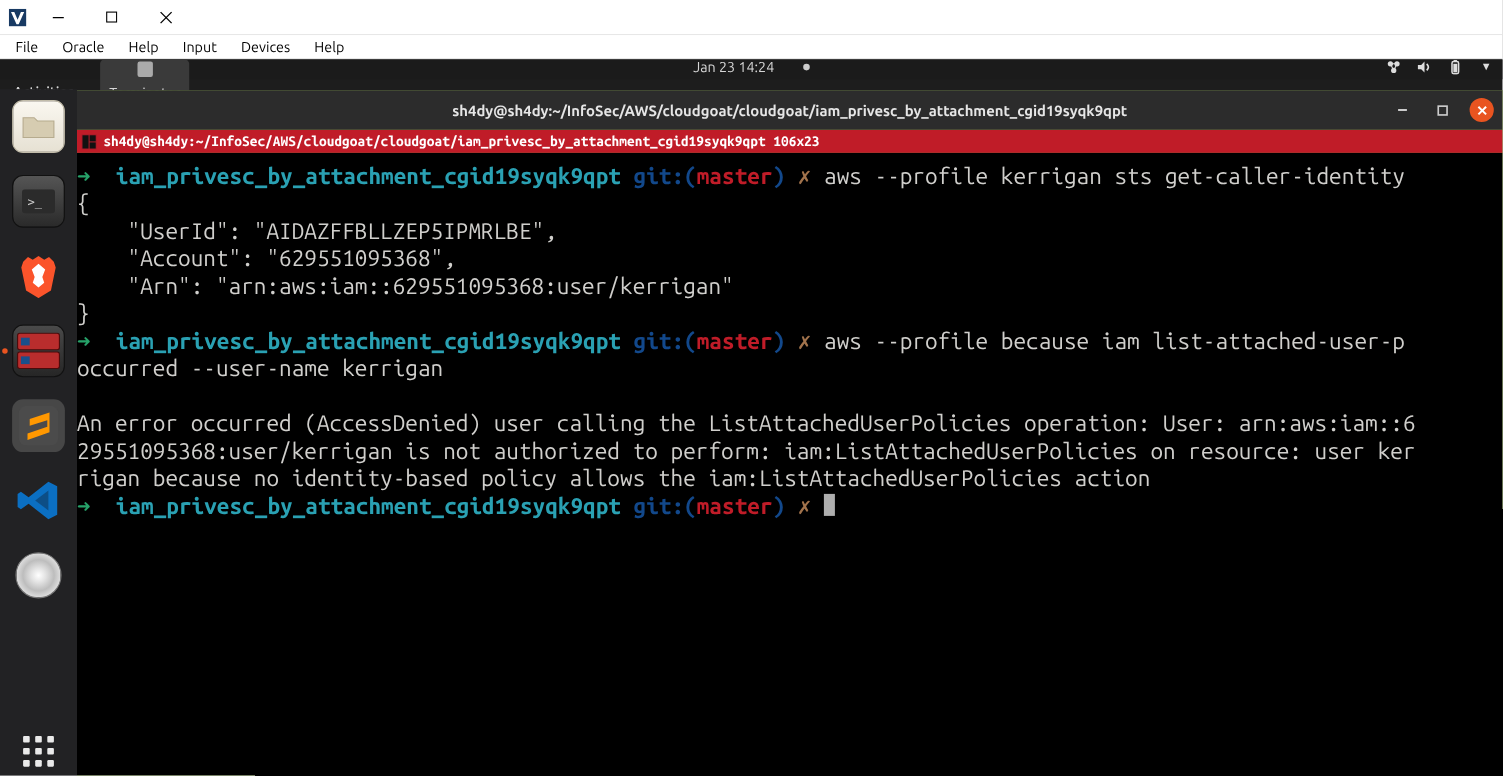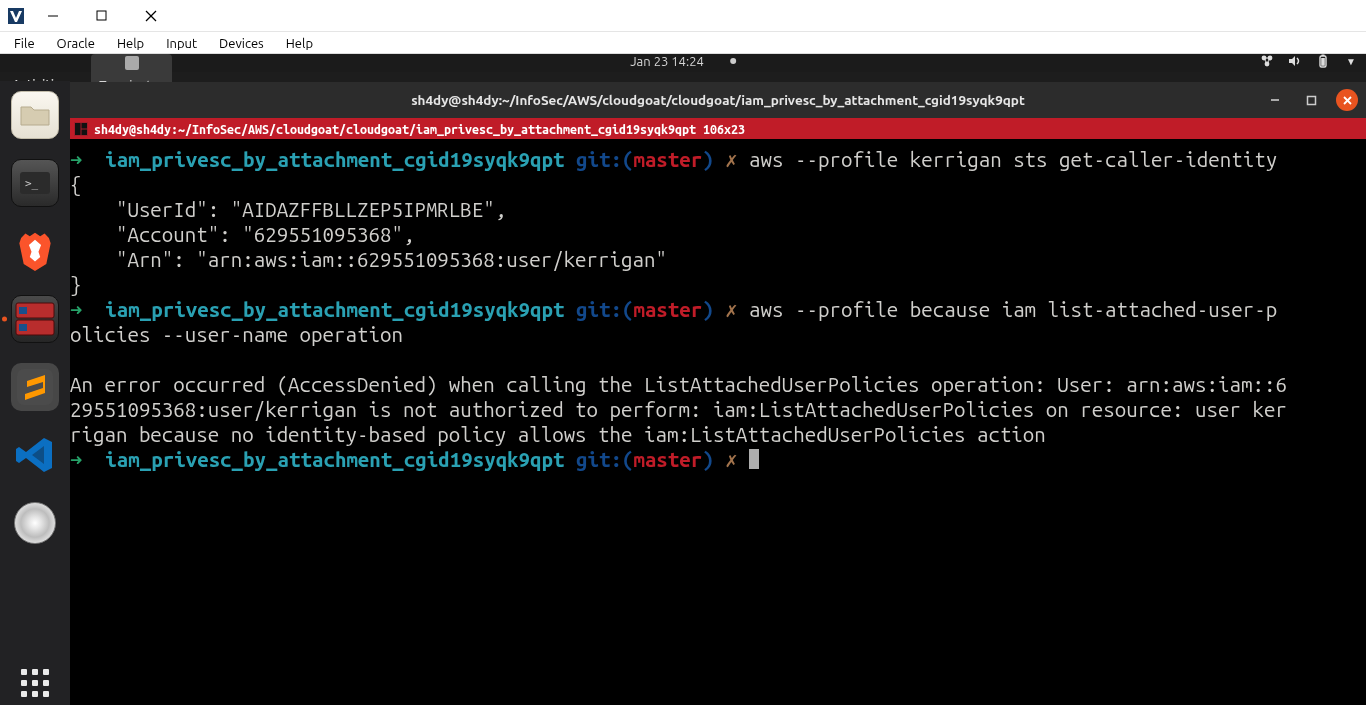--- a/index.html
+++ b/index.html
@@ -237,21 +237,21 @@
       </span>
       <span>sh4dy@sh4dy:~/InfoSec/AWS/cloudgoat/cloudgoat/iam_privesc_by_attachment_cgid19syqk9qpt 106x23</span>
     </div>
     <div class="term-body"><span class="arrow">➜</span>  <span class="dir">iam_privesc_by_attachment_cgid19syqk9qpt</span> <span class="git-label">git:(</span><span class="branch">master</span><span class="git-label">)</span> <span class="lightning">✗</span> <span class="cmd">aws --profile kerrigan sts get-caller-identity</span>
 <span class="cmd">{</span>
 <span class="cmd">    "UserId": "AIDAZFFBLLZEP5IPMRLBE",</span>
 <span class="cmd">    "Account": "629551095368",</span>
 <span class="cmd">    "Arn": "arn:aws:iam::629551095368:user/kerrigan"</span>
 <span class="cmd">}</span>
 <span class="arrow">➜</span>  <span class="dir">iam_privesc_by_attachment_cgid19syqk9qpt</span> <span class="git-label">git:(</span><span class="branch">master</span><span class="git-label">)</span> <span class="lightning">✗</span> <span class="cmd">aws --profile because iam list-attached-user-p</span>
-<span class="cmd">olicies --user-name operation</span>
+<span class="cmd">occurred --user-name kerrigan</span>
 <span class="cmd"></span>
-<span class="cmd">An error occurred (AccessDenied) when calling the ListAttachedUserPolicies operation: User: arn:aws:iam::6</span>
+<span class="cmd">An error occurred (AccessDenied) user calling the ListAttachedUserPolicies operation: User: arn:aws:iam::6</span>
 <span class="cmd">29551095368:user/kerrigan is not authorized to perform: iam:ListAttachedUserPolicies on resource: user ker</span>
 <span class="cmd">rigan because no identity-based policy allows the iam:ListAttachedUserPolicies action</span>
 <span class="arrow">➜</span>  <span class="dir">iam_privesc_by_attachment_cgid19syqk9qpt</span> <span class="git-label">git:(</span><span class="branch">master</span><span class="git-label">)</span> <span class="lightning">✗</span> <span class="cursor"></span></div>
   </div>
 
 </div>
 
 </body></html>

